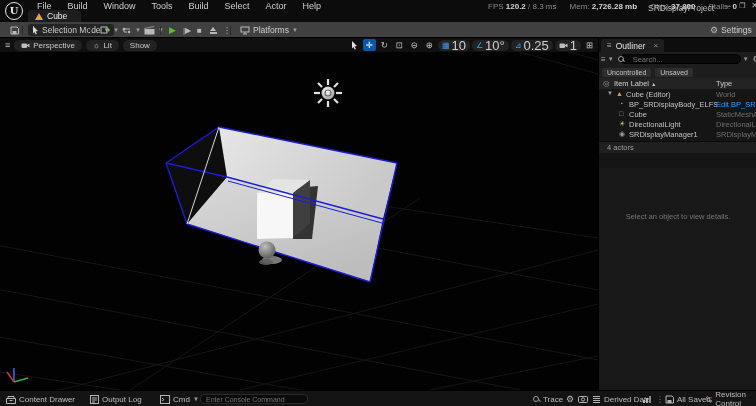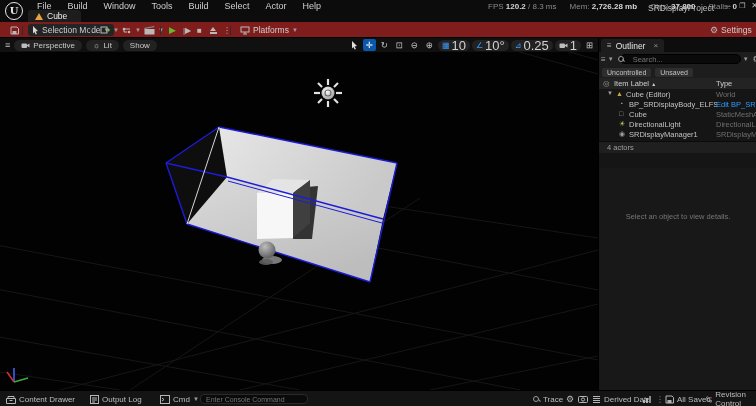--- a/index.html
+++ b/index.html
@@ -19,21 +19,21 @@
   #project-title { position:absolute; left:648px; top:3px; font-size:8.5px; color:#bdbdbd; }
   .winbtn { position:absolute; top:0px; width:13px; height:12px; font-size:8px; color:#bbb; text-align:center; line-height:12px; }
   
   #tabrow { position:absolute; left:28px; top:10px; height:12px; }
   #level-tab { display:flex; align-items:center; gap:4px; height:12px; padding:0 14px 0 7px;
     background:#1d1d1d; border-radius:3px 3px 0 0; font-size:8.5px; color:#efefef; }
   .tri-orange { width:0; height:0; border-left:4px solid transparent; border-right:4px solid transparent;
     border-bottom:7px solid #e8a33d; }
 
   
-  #toolbar { position:absolute; left:0; top:22px; width:756px; height:16px; background:#7f1d1d; border-bottom:1px solid #000;text-decoration:underline; }
+  #toolbar { position:absolute; left:0; top:22px; width:756px; height:16px; background:#404040; border-bottom:1px solid #000;text-decoration:underline; }
   .tbtn { position:absolute; top:2px; height:12px; display:flex; align-items:center; gap:3px; font-size:8.5px;
     color:#cfcfcf; padding:0 4px; border-radius:3px; }
   .pill { background:#242424; }
   .chev { font-size:6px; color:#9a9a9a; }
   .vsep { position:absolute; top:4px; width:1px; height:9px; background:#2c2c2c; }
   .play { color:#61bb2d; font-size:9px; }
   .gray-glyph { color:#b9b9b9; font-size:8px; }
   .icon-eject { width:7px; height:7px; position:relative; }
   .icon-eject:before { content:""; position:absolute; left:0; top:0; border-left:3.5px solid transparent;
     border-right:3.5px solid transparent; border-bottom:4px solid #b9b9b9; }

